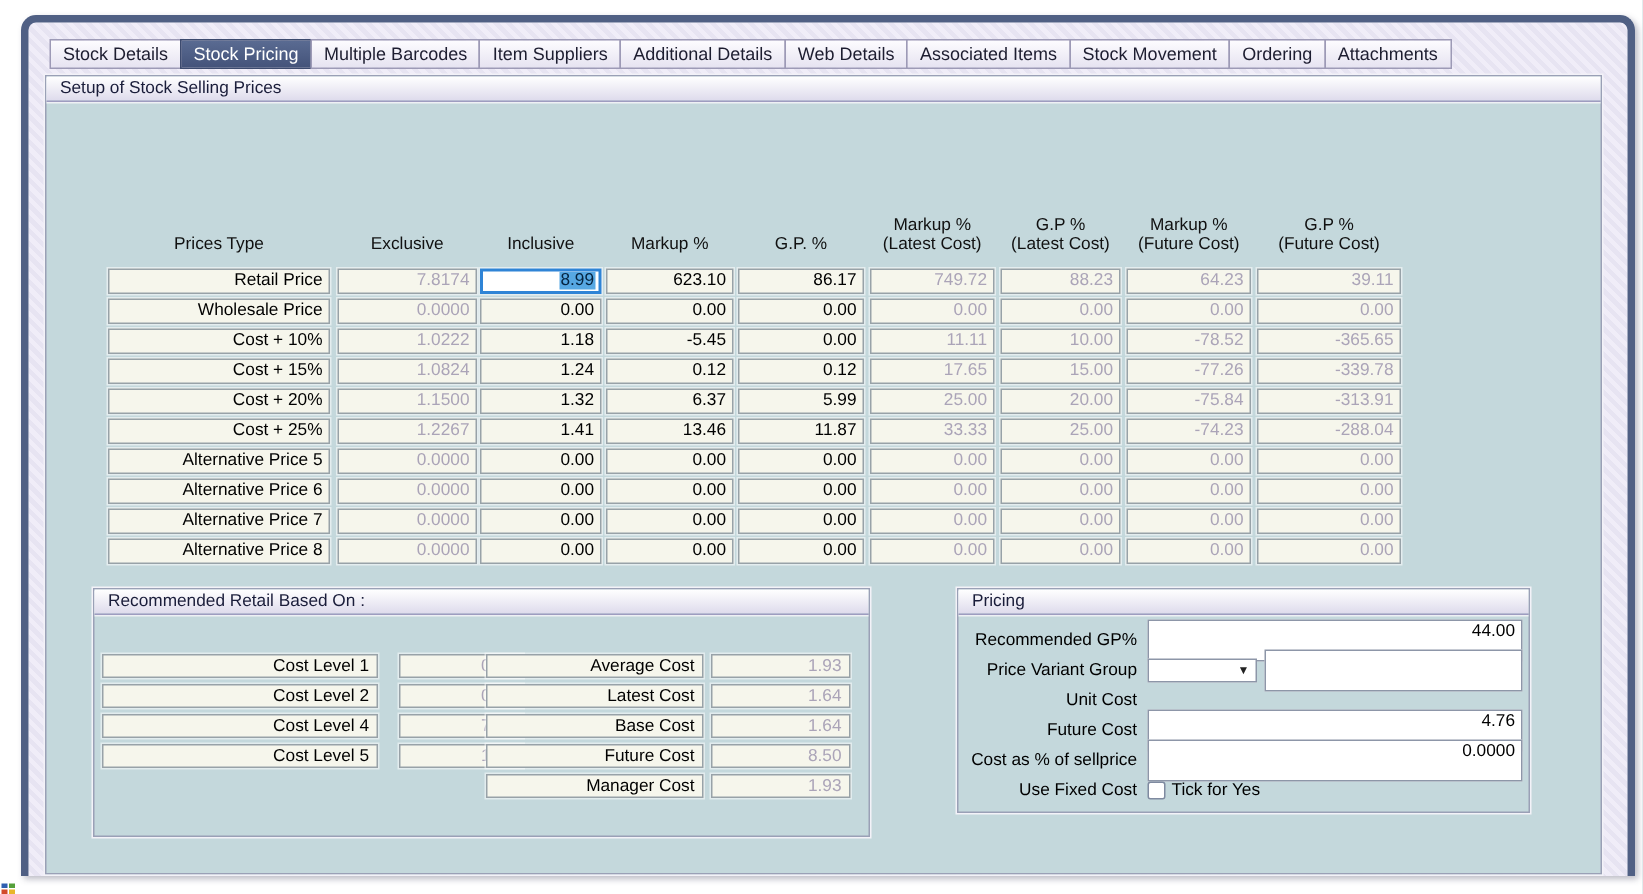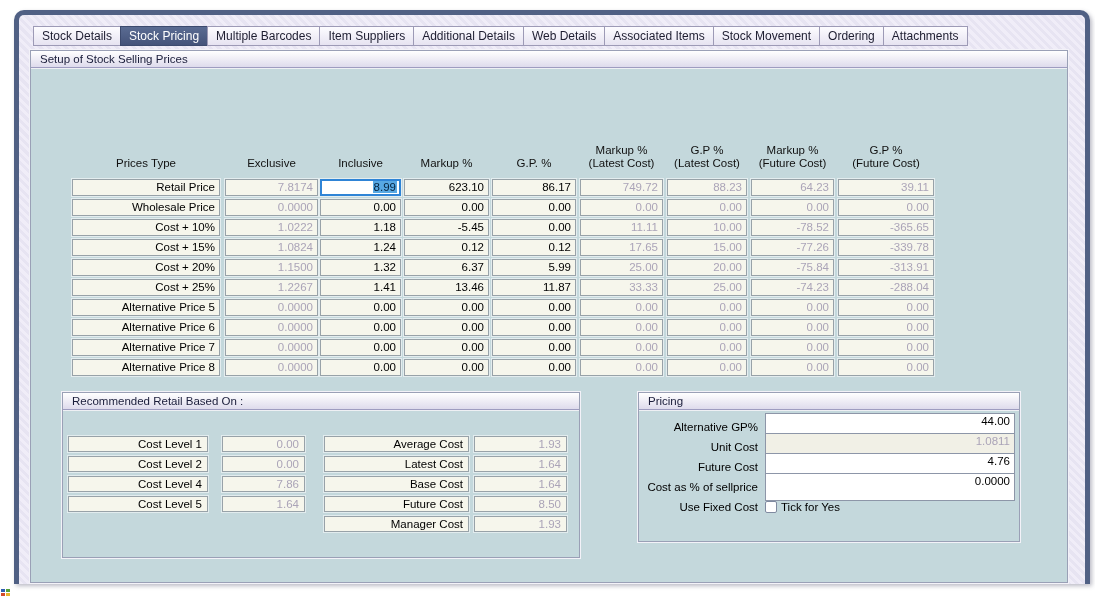--- a/index.html
+++ b/index.html
@@ -89,21 +89,21 @@
   #cost-list   { left:324px; top:436px; }
   .kv-row { display:flex; height:16px; margin-bottom:4px; }
   .kv-label, .kv-value {
     height:16px; line-height:14px; font-size:11.5px;
     background:#f6f6ec; border:1px solid #98a2a8;
     box-shadow:0 0 0 1px rgba(255,255,255,.5);
     text-align:right; padding:0 5px;
   }
   .kv-label { color:#000; }
   .kv-value { color:#aba4b8; }
-  #cost-levels .kv-label { width:140px; margin-right:14px; }
+  #cost-levels .kv-label { width:184px; margin-right:14px; }
   #cost-levels .kv-value { width:83px; }
   #cost-list   .kv-label { width:145px; margin-right:5px; }
   #cost-list   .kv-value { width:93px; }
 
   
   .pricing-rows { position:absolute; left:638px; top:419px; width:382px; z-index:2; }
   .pr-row { display:flex; align-items:center; height:16px; margin-bottom:4px; }
   .pr-label {
     width:120px; margin-right:7px; text-align:right;
     font-size:11.5px; color:#000; line-height:16px; white-space:nowrap;
@@ -354,26 +354,33 @@
     <div class="kv-label">Manager Cost</div>
     <div class="kv-value">1.93</div>
   </div>
     </div>
 
   <div class="gbox" id="pricing-box">
     <div class="gbox-header">Pricing</div>
   </div>
   <div class="pricing-rows">
     <div class="pr-row">
-      <div class="pr-label">Alternative GP%</div>
+      <div class="pr-label">Recommended GP%</div>
       <div class="pr-field wide">44.00</div>
     </div>
     <div class="pr-row">
+      <div class="pr-label">Price Variant Group</div>
+      <div class="combo">
+        <span></span>
+        <span class="combo-arrow">▼</span>
+      </div>
+      <div class="pr-field variant-text"></div>
+    </div>
+    <div class="pr-row">
       <div class="pr-label">Unit Cost</div>
-      <div class="pr-field wide readonly">1.0811</div>
     </div>
     <div class="pr-row">
       <div class="pr-label">Future Cost</div>
       <div class="pr-field wide">4.76</div>
     </div>
     <div class="pr-row">
       <div class="pr-label">Cost as % of sellprice</div>
       <div class="pr-field wide">0.0000</div>
     </div>
     <div class="pr-row">

